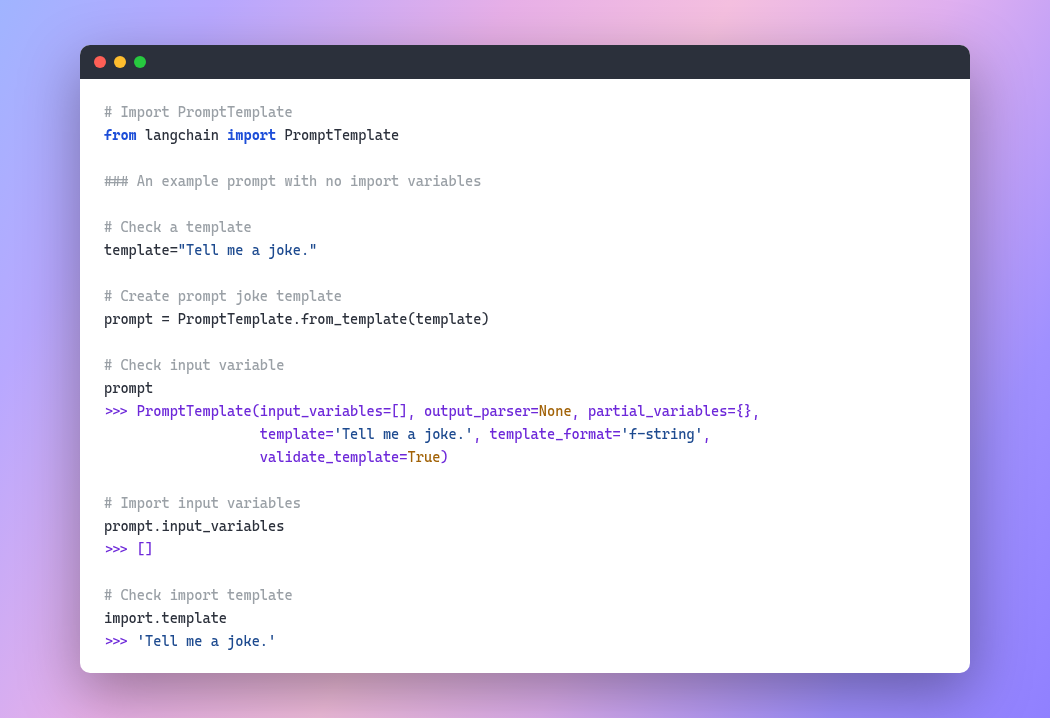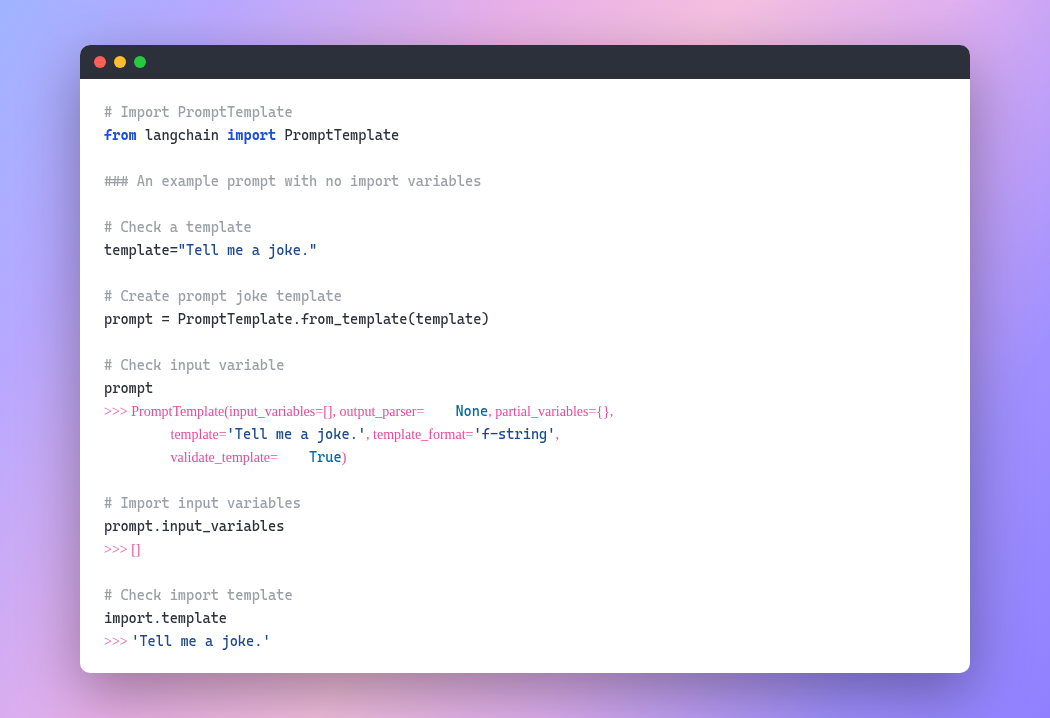--- a/index.html
+++ b/index.html
@@ -44,22 +44,22 @@
     padding: 22px 24px;
     font-size: 14px;
     line-height: 23px;
     color: #2b303b;
     white-space: pre;
     overflow: hidden;
   }
   .c  { color: #9aa0a6; margin-top: 28px; }       
   .kw { color: #1d4ed8; font-weight: bold; }       
   .str{ color: #1d4a8f; }       
-  .lit{ color: #0369a1; margin-left: 31px; }       
-  .rep{ color: #ec4899; font-family: Liberation Serif, serif; }       
+  .lit{ color: #a16207; }       
+  .rep{ color: #6d28d9; }       
 </style>
 </head>
 <body>
 
 <div class="window">
   <div class="titlebar">
     <div class="dot red"></div>
     <div class="dot yellow"></div>
     <div class="dot green"></div>
   </div>

